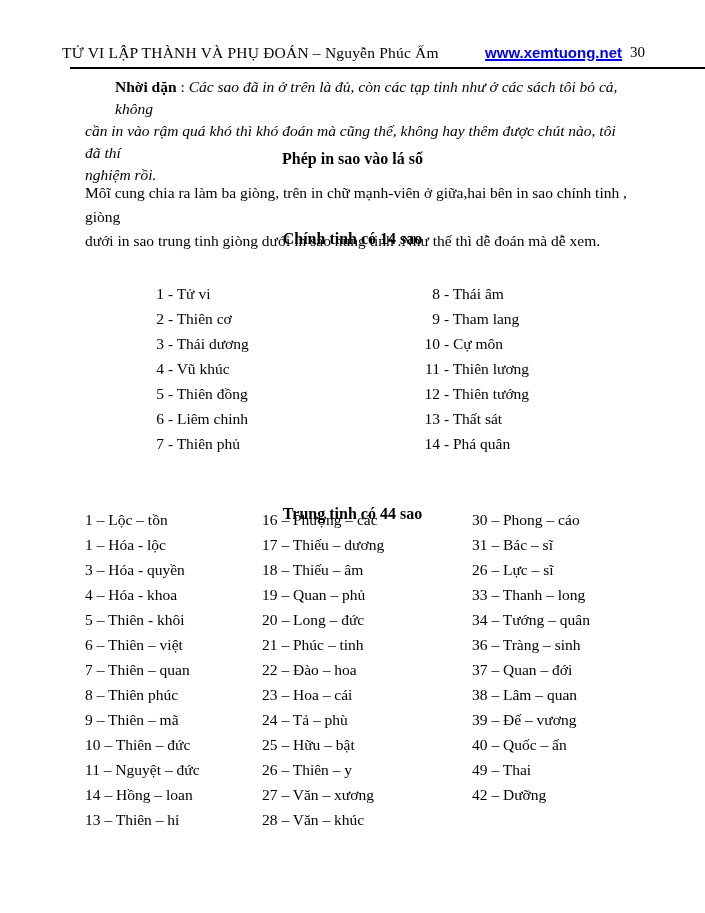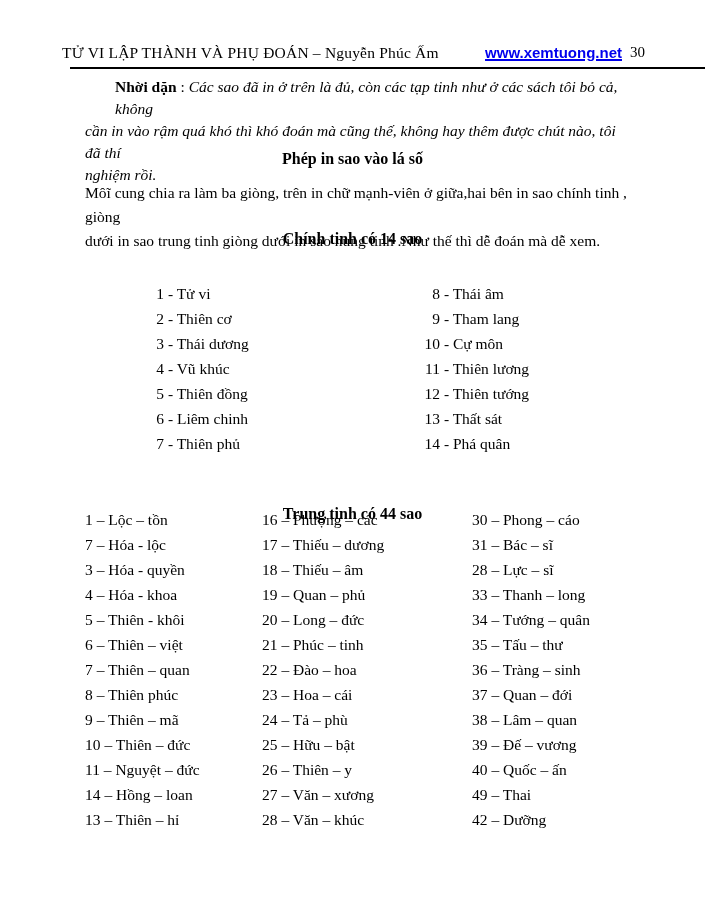--- a/index.html
+++ b/index.html
@@ -116,21 +116,21 @@
     <div class="row"><span class="numR">11</span><span> - </span><span>Thiên lương</span></div>
     <div class="row"><span class="numR">12</span><span> - </span><span>Thiên tướng</span></div>
     <div class="row"><span class="numR">13</span><span> - </span><span>Thất sát</span></div>
     <div class="row"><span class="numR">14</span><span> - </span><span>Phá quân</span></div>
   </div>
 
   <div class="h-center h3">Trung tinh có 44 sao</div>
 
   <div class="trung-col trung-1">
     <div class="row">1 – Lộc – tồn</div>
-    <div class="row">7 – Hóa - lộc</div>
+    <div class="row">1 – Hóa - lộc</div>
     <div class="row">3 – Hóa - quyền</div>
     <div class="row">4 – Hóa - khoa</div>
     <div class="row">5 – Thiên - khôi</div>
     <div class="row">6 – Thiên – việt</div>
     <div class="row">7 – Thiên – quan</div>
     <div class="row">8 – Thiên phúc</div>
     <div class="row">9 – Thiên – mã</div>
     <div class="row">10 – Thiên – đức</div>
     <div class="row">11 – Nguyệt – đức</div>
     <div class="row">14 – Hồng – loan</div>
@@ -149,24 +149,23 @@
     <div class="row">24 – Tả – phù</div>
     <div class="row">25 – Hữu – bật</div>
     <div class="row">26 – Thiên – y</div>
     <div class="row">27 – Văn – xương</div>
     <div class="row">28 – Văn – khúc</div>
   </div>
 
   <div class="trung-col trung-3">
     <div class="row">30 – Phong – cáo</div>
     <div class="row">31 – Bác – sĩ</div>
-    <div class="row">28 – Lực – sĩ</div>
+    <div class="row">26 – Lực – sĩ</div>
     <div class="row">33 – Thanh – long</div>
     <div class="row">34 – Tướng – quân</div>
-    <div class="row">35 – Tấu – thư</div>
     <div class="row">36 – Tràng – sinh</div>
     <div class="row">37 – Quan – đới</div>
     <div class="row">38 – Lâm – quan</div>
     <div class="row">39 – Đế – vương</div>
     <div class="row">40 – Quốc – ấn</div>
     <div class="row">49 – Thai</div>
     <div class="row">42 – Dưỡng</div>
   </div>
 
 </div>

